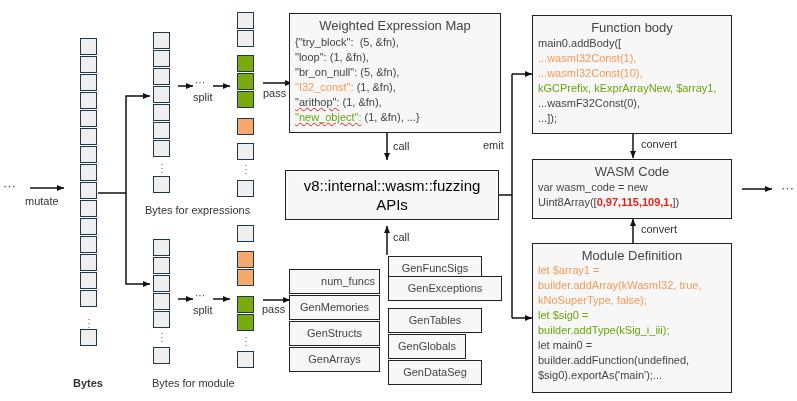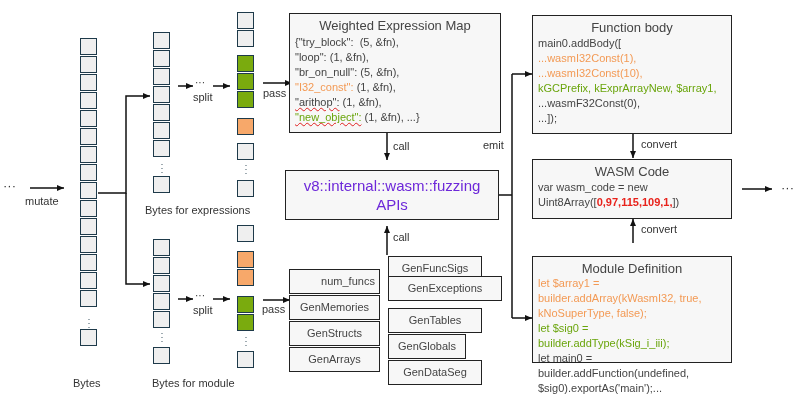--- a/index.html
+++ b/index.html
@@ -70,21 +70,21 @@
 <div class="lbl" style="left:25px;top:195px;">mutate</div>
 <div class="lbl" style="left:193px;top:91px;">split</div>
 <div class="lbl" style="left:193px;top:304px;">split</div>
 <div class="lbl" style="left:263px;top:87px;">pass</div>
 <div class="lbl" style="left:262px;top:303px;">pass</div>
 <div class="lbl" style="left:393px;top:140px;">call</div>
 <div class="lbl" style="left:393px;top:231px;">call</div>
 <div class="lbl" style="left:483px;top:139px;">emit</div>
 <div class="lbl" style="left:641px;top:138px;">convert</div>
 <div class="lbl" style="left:641px;top:223px;">convert</div>
-<div class="lbl" style="left:73px;top:377px;">Bytes</div>
+<div class="lbl" style="left:73px;top:377px;font-weight:bold;">Bytes</div>
 <div class="lbl" style="left:145px;top:204px;">Bytes for expressions</div>
 <div class="lbl" style="left:152px;top:377px;">Bytes for module</div>
 
 <div id="byte-columns">
     <div class="cell" style="left: 80px; top: 38px;"></div>
     <div class="cell" style="left: 80px; top: 56px;"></div>
     <div class="cell" style="left: 80px; top: 74px;"></div>
     <div class="cell" style="left: 80px; top: 92px;"></div>
     <div class="cell" style="left: 80px; top: 110px;"></div>
     <div class="cell" style="left: 80px; top: 128px;"></div>
@@ -138,21 +138,21 @@
   <div id="wm-lines" class="code" style="margin-top:2px;">
       <div style="white-space: pre;"><span>{"try_block":</span><span>  (5, &amp;fn),</span></div>
       <div style="white-space: pre;"><span>"loop":</span><span> (1, &amp;fn),</span></div>
       <div style="white-space: pre;"><span>"br_on_null":</span><span> (5, &amp;fn),</span></div>
       <div style="white-space: pre;"><span class="orange-t">"I32_const":</span><span> (1, &amp;fn),</span></div>
       <div style="white-space: pre;"><span class="squiggle">"arithop":</span><span> (1, &amp;fn),</span></div>
       <div style="white-space: pre;"><span class="green-t squiggle">"new_object":</span><span> (1, &amp;fn), ...}</span></div>
     </div>
 </div>
 
-<div class="box" style="left:285px;top:170px;width:214px;height:50px;text-align:center;font-size:15px;line-height:19px;padding-top:5px;color:#6d28d9;">
+<div class="box" style="left:285px;top:170px;width:214px;height:50px;text-align:center;font-size:15px;line-height:19px;padding-top:5px;color:#000000;">
   <div>v8::internal::wasm::fuzzing</div>
   <div>APIs</div>
 </div>
 
 <div id="gens-left">
     <div class="gen" style="left: 289px; top: 269px; width: 91px; padding-left: 27px;">num_funcs</div>
     <div class="gen" style="left: 289px; top: 295px; width: 91px;">GenMemories</div>
     <div class="gen" style="left: 289px; top: 321px; width: 91px;">GenStructs</div>
     <div class="gen orange-t" style="left: 289px; top: 347px; width: 91px;">GenArrays</div>
   </div>
@@ -177,21 +177,21 @@
 </div>
 
 <div class="box" style="left:532px;top:159px;width:200px;height:60px;">
   <div class="box-title">WASM Code</div>
   <div class="code" style="margin-top:1px;">
     <div>var wasm_code = new</div>
     <div><span>Uint8Array([</span><span class="red-t">0,97,115,109,1,</span><span>])</span></div>
   </div>
 </div>
 
-<div class="box" style="left:532px;top:256px;width:200px;height:107px;">
+<div class="box" style="left:532px;top:243px;width:200px;height:150px;">
   <div class="box-title">Module Definition</div>
   <div id="md-lines" class="code" style="margin-top:0px;">
       <div class="orange-t">let $array1 =</div>
       <div class="orange-t">builder.addArray(kWasmI32, true,</div>
       <div class="orange-t">kNoSuperType, false);</div>
       <div class="green-t">let $sig0 =</div>
       <div class="green-t">builder.addType(kSig_i_iii);</div>
       <div>let main0 =</div>
       <div>builder.addFunction(undefined,</div>
       <div>$sig0).exportAs('main');...</div>

